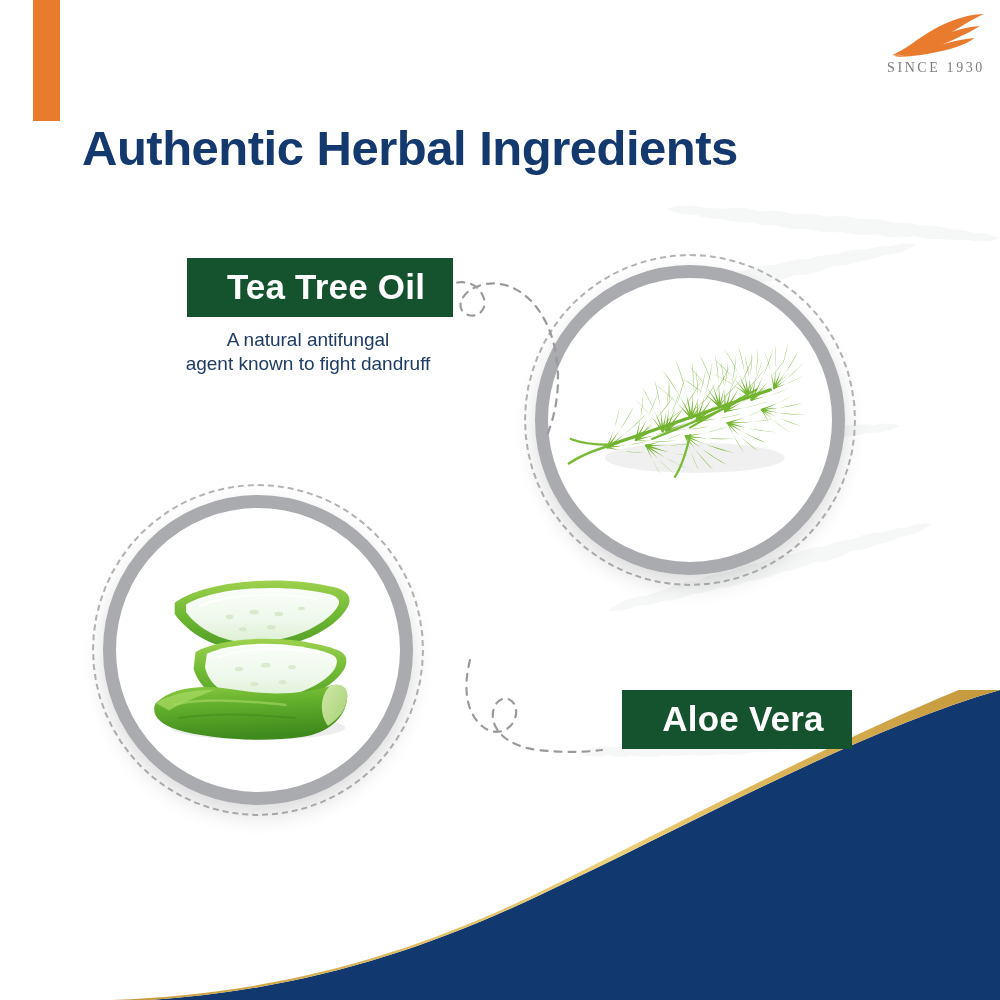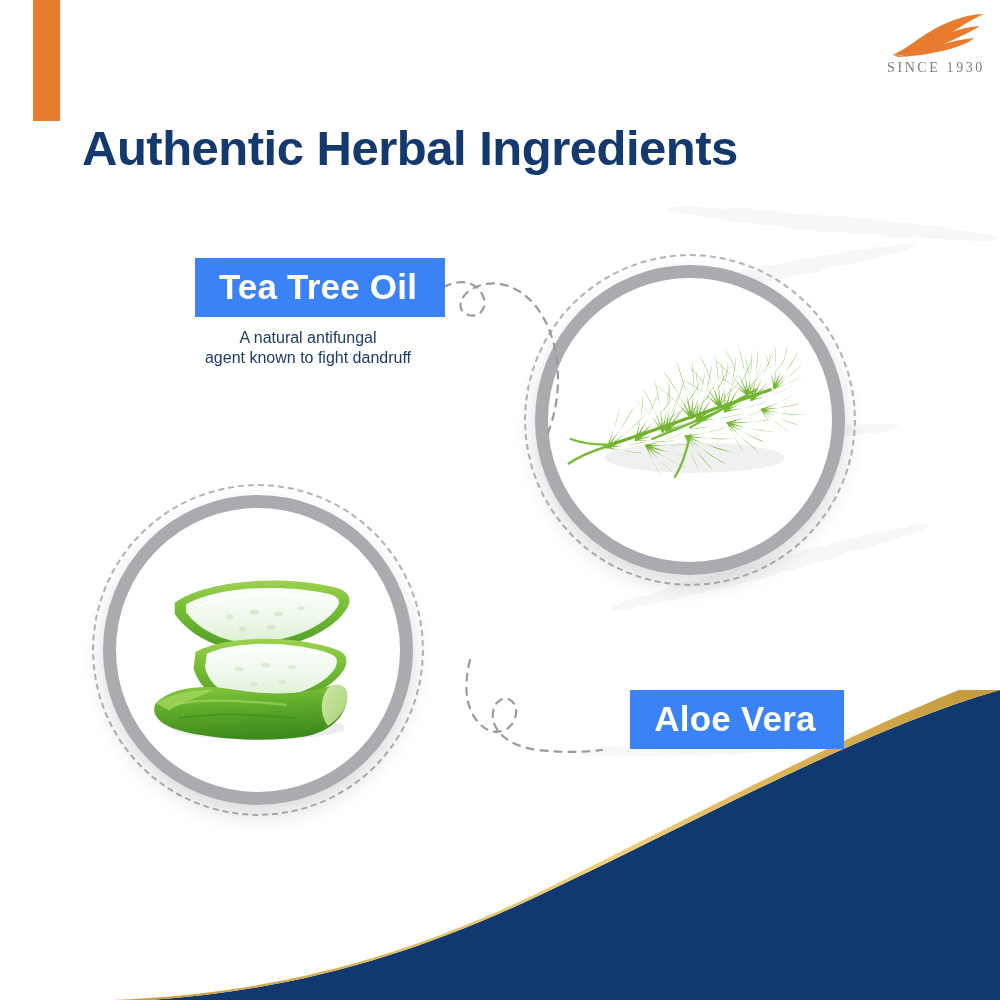--- a/index.html
+++ b/index.html
@@ -125,32 +125,32 @@
     position: absolute;
     pointer-events: none;
   }
   #connector-teatree { left: 420px; top: 262px; width: 180px; height: 180px; }
   #connector-aloe    { left: 452px; top: 656px; width: 180px; height: 170px; }
 
   
   .ingredient-block { position: absolute; }
   .label-box {
     display: inline-block;
-    background: #3b82f6;
+    background: #14532d;
     color: #ffffff;
     font-size: 35px;
     font-weight: bold;
-    padding: 11px 28px 13px 24px;
+    padding: 11px 28px 13px 40px;
     letter-spacing: 0.2px;
     line-height: 1.0;
     white-space: nowrap;
   }
   .desc {
     color: #1d3c66;
-    font-size: 16px;
+    font-size: 19px;
     line-height: 1.28;
     margin-top: 11px;
     white-space: pre-line;
   }
 
   #block-teatree { left: 160px; top: 258px; text-align: center; width: 320px; }
   #block-teatree .desc { margin-left: -24px; }
   #block-aloe    { left: 537px; top: 690px; text-align: center; width: 400px; }
 </style>
 </head>

